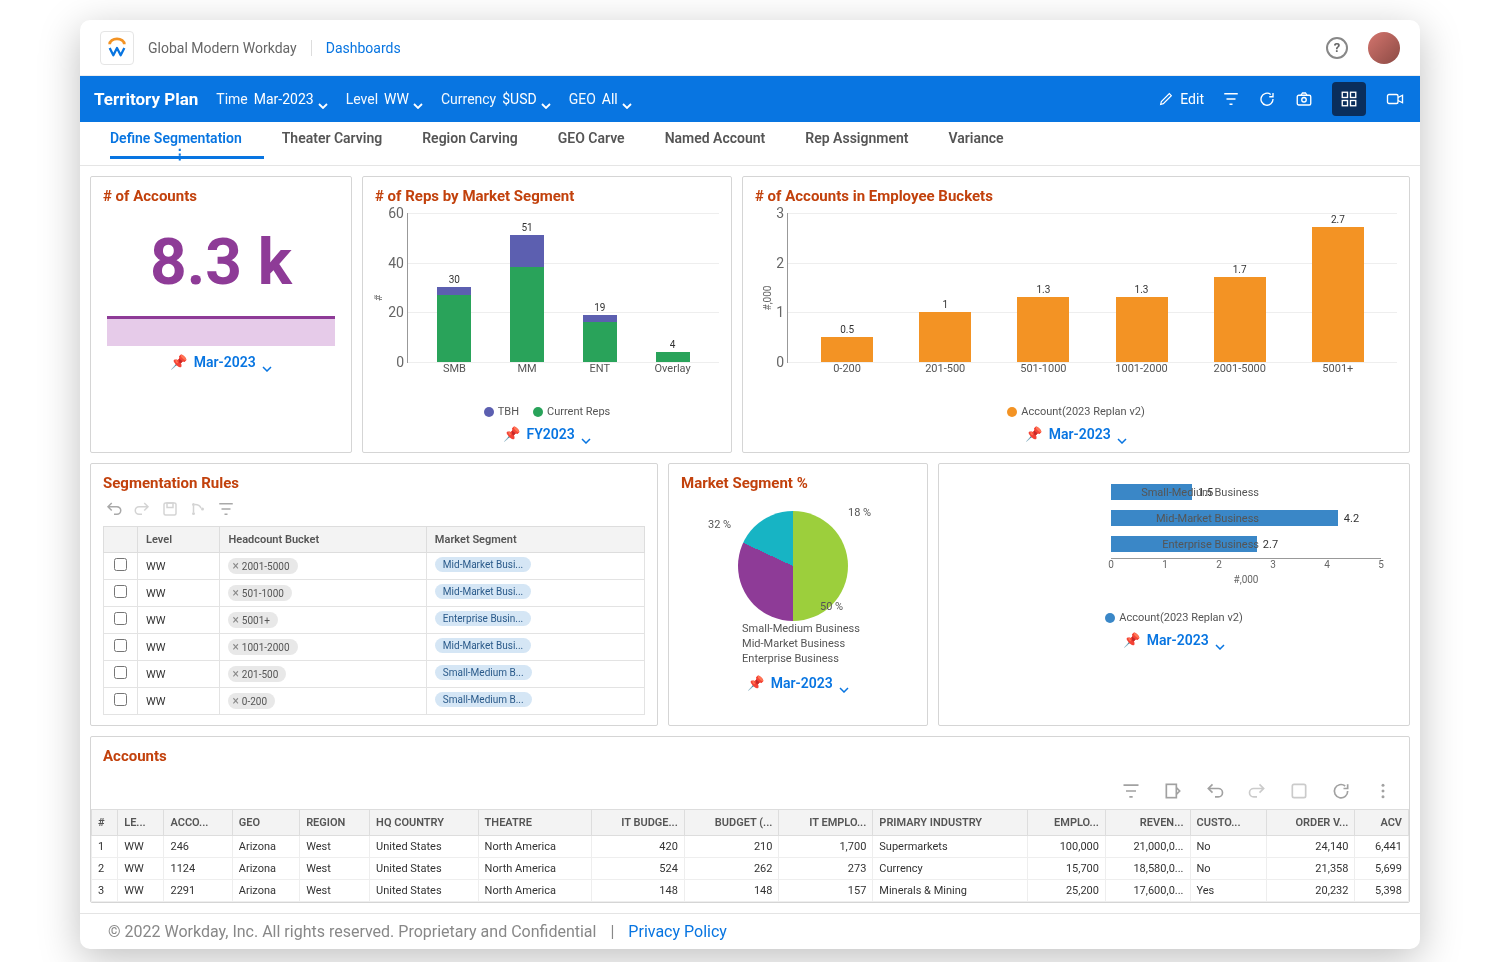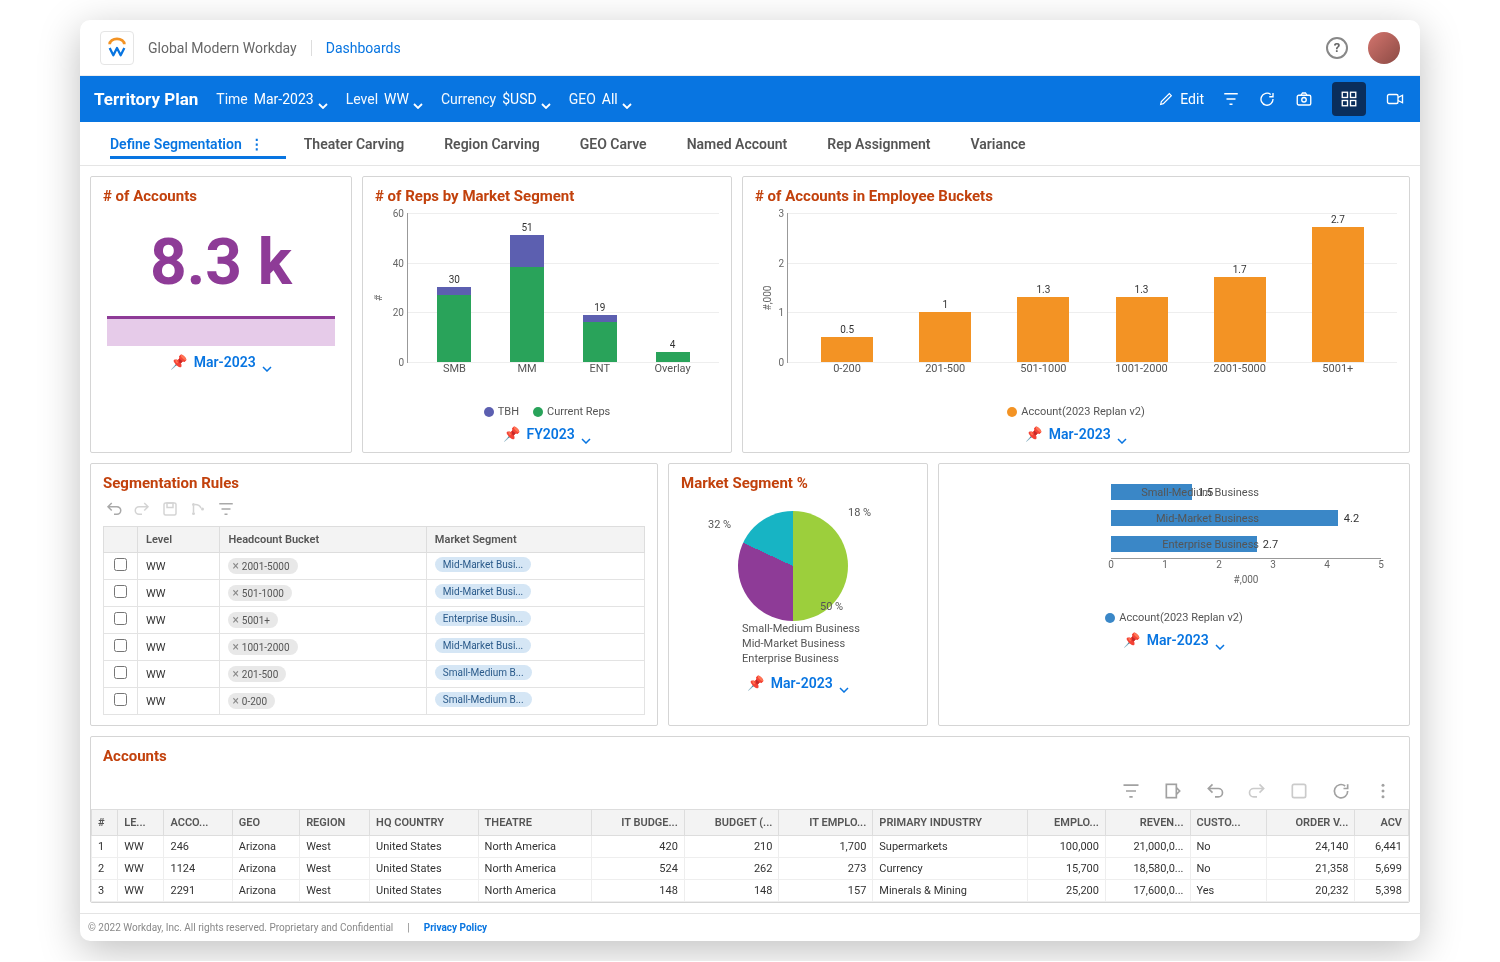--- a/index.html
+++ b/index.html
@@ -26,21 +26,21 @@
 .chev-down svg { width: 10px; height: 6px; }
 .bluebar .spacer { flex: 1; }
 .bluebar .tools { display: flex; align-items: center; gap: 18px; }
 .bluebar .tbtn { display: flex; align-items: center; gap: 6px; cursor: pointer; }
 .bluebar .tbtn.sq { width: 34px; height: 34px; justify-content: center; border-radius: 4px; }
 .bluebar .tbtn.active { background: #0a2e5c; }
 .bluebar svg { stroke: #fff; fill: none; stroke-width: 1.8; }
 
 
 .tabs { display: flex; gap: 40px; padding: 0 30px; border-bottom: 1px solid #e5e5e5; height: 44px; align-items: center; }
-.tab { color: #555; font-size: 14px; font-weight: 600; cursor: pointer; height: 28px; display: flex; align-items: center; position: relative; }
+.tab { color: #555; font-size: 14px; font-weight: 600; cursor: pointer; height: 28px; display: flex; align-items: center; position: relative; flex-direction: column; }
 .tab.active { color: #0875e1; }
 .tab.active::after { content: ""; position: absolute; bottom: -1px; left: 0; right: -22px; height: 3px; background: #0875e1; }
 .tab-menu { color: #0875e1; font-weight: bold; margin-left: 8px; cursor: pointer; }
 
 
 .content { padding: 10px; background: #fff; }
 .row { display: flex; gap: 10px; margin-bottom: 10px; }
 .card { border: 1px solid #d5d5d5; border-radius: 2px; padding: 10px 12px; background: #fff; position: relative; }
 .card-title { font-weight: 700; color: #c2410c; font-size: 15px; margin-bottom: 8px; }
 .card-footer { display: flex; align-items: center; justify-content: center; gap: 6px; color: #0875e1; font-weight: 600; font-size: 14px; cursor: pointer; margin-top: 8px; }
@@ -48,21 +48,21 @@
 
 
 .kpi-val { color: #8e3b97; font-size: 64px; font-weight: 700; text-align: center; padding: 12px 0 4px; }
 .kpi-bar { height: 30px; background: #e6cbe9; border-top: 3px solid #8e3b97; margin: 12px 4px 4px; }
 
 
 .barchart { position: relative; height: 170px; padding-left: 32px; }
 .barchart .ylabel { position: absolute; left: 0; top: 50%; transform: translateY(-50%) rotate(-90deg); font-size: 10px; color: #666; }
 .barchart-area { position: relative; height: 150px; border-left: 1px solid #999; border-bottom: 1px solid #999; }
 .barchart .gridline { position: absolute; left: 0; right: 0; border-top: 1px solid #eee; }
-.barchart .ytick { position: absolute; left: -24px; font-size: 10px; color: #666; transform: translateY(-50%); width: 20px; text-align: right; }
+.barchart .ytick { position: absolute; left: -24px; font-size: 14px; color: #666; transform: translateY(-50%); width: 20px; text-align: right; }
 .barchart .bars { position: absolute; inset: 0; display: flex; align-items: flex-end; justify-content: space-around; padding: 0 10px; }
 .barchart .barcol { display: flex; flex-direction: column; align-items: center; }
 .barchart .barlabel { font-size: 10px; color: #333; margin-bottom: 2px; }
 .barchart .barstack { display: flex; flex-direction: column; justify-content: flex-end; }
 .barchart .barseg { width: 34px; }
 .barchart .xlabel { font-size: 11px; color: #555; margin-top: 0; position: absolute; top: 100%; }
 .legend { display: flex; gap: 14px; justify-content: center; font-size: 11px; color: #555; margin-top: 22px; }
 .legend .dot { width: 10px; height: 10px; border-radius: 50%; display: inline-block; margin-right: 4px; vertical-align: middle; }
 
 
@@ -95,22 +95,22 @@
 
 
 .acct-tools { display: flex; justify-content: flex-end; gap: 22px; padding: 8px 16px; }
 .acct-tools .ti { width: 20px; height: 20px; opacity: 0.55; cursor: pointer; }
 .accttable { width: 100%; border-collapse: collapse; font-size: 11px; }
 .accttable th { background: #f3f3f3; border: 1px solid #ddd; padding: 6px 6px; text-align: left; font-weight: 600; color: #555; white-space: nowrap; overflow: hidden; text-overflow: ellipsis; }
 .accttable td { border: 1px solid #eee; padding: 4px 6px; white-space: nowrap; }
 .accttable td.num, .accttable th.num { text-align: right; }
 
 
-.pagefoot { border-top: 1px solid #e4e4e4; padding: 8px 8px; font-size: 10px; color: #888; display: flex; gap: 14px; }
-.pagefoot a { color: #0875e1; text-decoration: none; cursor: pointer; font-weight: bold; }
+.pagefoot { border-top: 1px solid #e4e4e4; padding: 8px 28px; font-size: 16px; color: #888; display: flex; gap: 14px; }
+.pagefoot a { color: #0875e1; text-decoration: none; cursor: pointer; }
 </style>
 </head>
 <body>
 
 <div class="frame">
 
   <div class="topbar">
     <div class="logo">
       <svg viewBox="0 0 24 24">
           <path d="M4 8 A8 6 0 0 1 20 8" fill="none" stroke="#f39324" stroke-width="3"></path>

